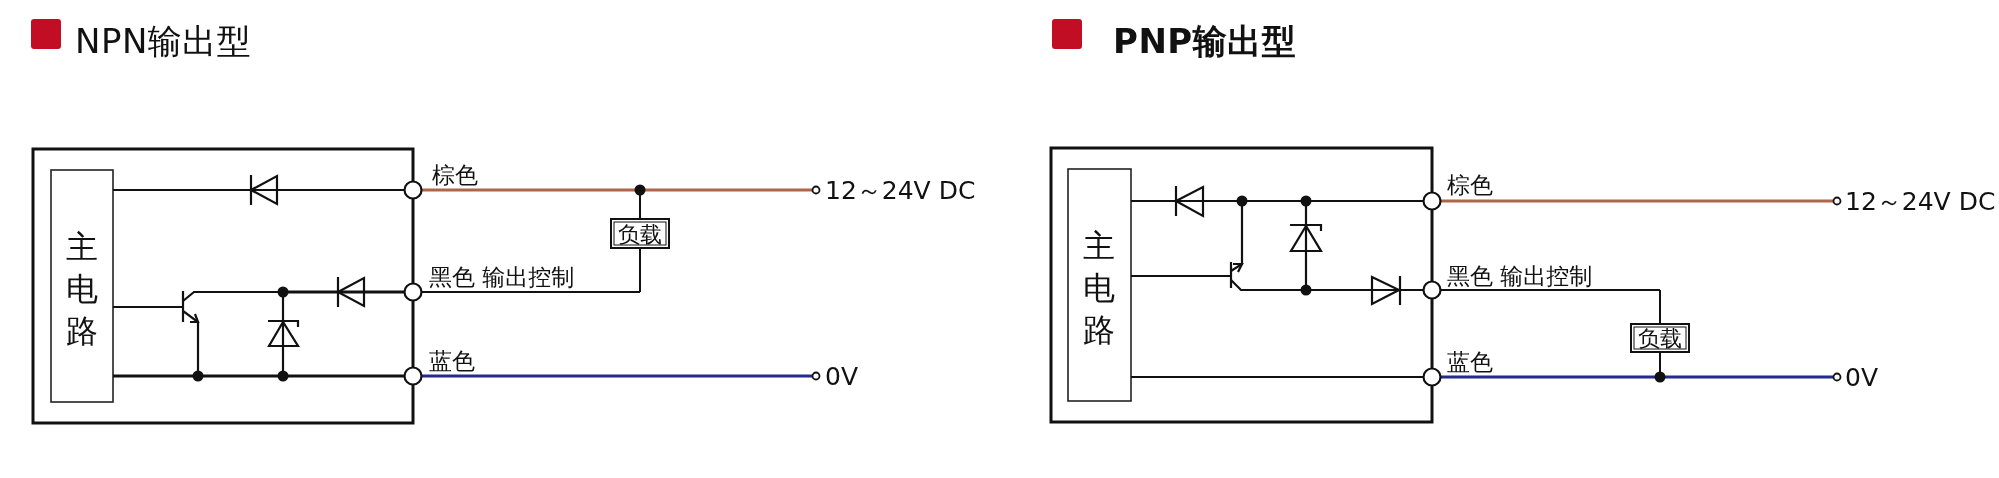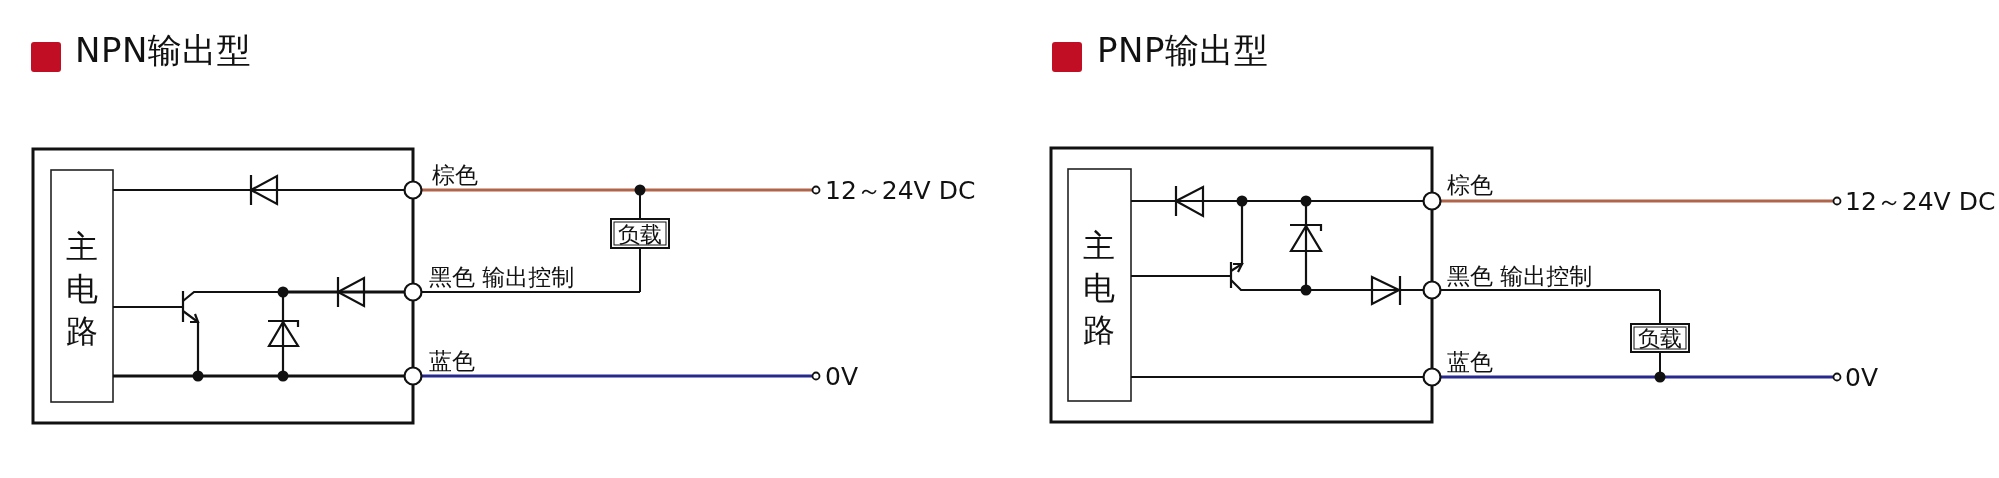--- a/index.html
+++ b/index.html
@@ -1,24 +1,24 @@
 <!DOCTYPE html>
 <html><head>
 <meta charset="utf-8">
 <style>
   html, body { margin: 0; padding: 0; background: #ffffff; }
   body { width: 1999px; height: 478px; position: relative; overflow: hidden;
          font-family: "DejaVu Sans", "Liberation Sans", sans-serif; color: #111; }
-  .panel-title { position: absolute; top: 28px; height: 44px; display: flex; align-items: flex-end; }
+  .panel-title { position: absolute; top: 19px; height: 44px; display: flex; align-items: flex-start; }
   .title-marker { width: 30px; height: 30px; border-radius: 3px; display: inline-block; }
   .title-text { font-size: 34px; line-height: 44px; color: #111; letter-spacing: 0.5px; }
   #title-npn { left: 31px; }
   #title-npn .title-text { margin-left: 14px; }
   #title-pnp { left: 1052px; }
-  #title-pnp .title-text { margin-left: 15px; }
+  #title-pnp .title-text { margin-left: 31px; font-weight: bold; }
   svg#diagram { position: absolute; left: 0; top: 0; }
   svg text { font-family: "DejaVu Sans", "Liberation Sans", sans-serif; fill: #111; }
   .wire { stroke: #111; stroke-width: 2; fill: none; }
   .wire-thick { stroke: #111; stroke-width: 3; fill: none; }
   .box-outer { stroke: #111; stroke-width: 3; fill: none; }
   .box-inner { stroke: #222; stroke-width: 1.6; fill: #fff; }
   .sym { stroke: #111; stroke-width: 2.2; fill: none; }
   .dot { fill: #111; }
   .term { fill: #fff; stroke: #111; stroke-width: 2.2; }
   .term-small { fill: #fff; stroke: #111; stroke-width: 1.8; }

